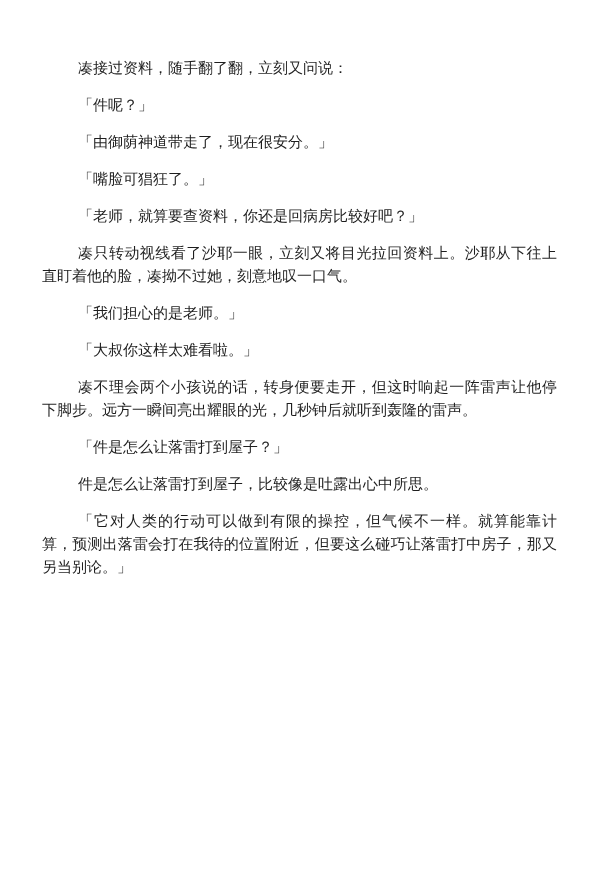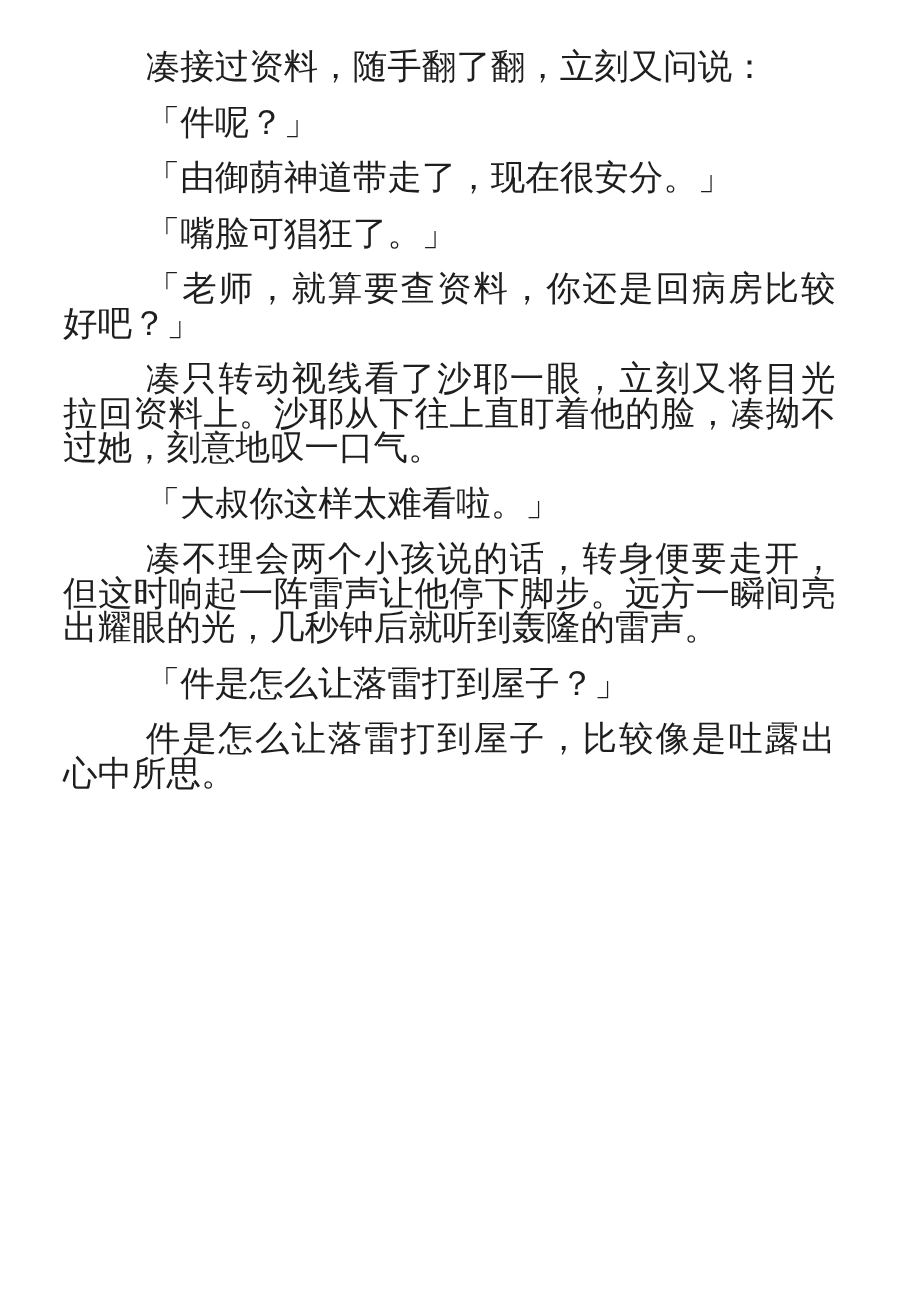--- a/index.html
+++ b/index.html
@@ -10,41 +10,43 @@
   body {
     width: 613px;
     height: 869px;
     background: #ffffff;
     overflow: hidden;
   }
   .page {
     box-sizing: border-box;
     width: 613px;
     height: 869px;
-    padding: 33px 56px 0 42px;
+    padding: 57px 56px 0 42px;
     background: #ffffff;
     font-family: "Liberation Serif", "DejaVu Serif", serif;
-    font-size: 23px;
+    font-size: 15px;
     line-height: 23px;
     color: #1e1e1e;
     text-align: justify;
   }
   .page p {
     margin: 0 0 14px 0;
     text-indent: 2.4em;
     word-break: break-all;
   }
 </style>
 </head>
 <body style="background: rgb(255, 255, 255);">
 
 <main class="page" style="background: rgb(255, 255, 255); color: rgb(30, 30, 30);">
   <p>凑接过资料，随手翻了翻，立刻又问说：</p>
   <p>「件呢？」</p>
   <p>「由御荫神道带走了，现在很安分。」</p>
   <p>「嘴脸可猖狂了。」</p>
   <p>「老师，就算要查资料，你还是回病房比较好吧？」</p>
   <p>凑只转动视线看了沙耶一眼，立刻又将目光拉回资料上。沙耶从下往上直盯着他的脸，凑拗不过她，刻意地叹一口气。</p>
+  <p>「我们担心的是老师。」</p>
   <p>「大叔你这样太难看啦。」</p>
   <p>凑不理会两个小孩说的话，转身便要走开，但这时响起一阵雷声让他停下脚步。远方一瞬间亮出耀眼的光，几秒钟后就听到轰隆的雷声。</p>
   <p>「件是怎么让落雷打到屋子？」</p>
   <p>件是怎么让落雷打到屋子，比较像是吐露出心中所思。</p>
+  <p>「它对人类的行动可以做到有限的操控，但气候不一样。就算能靠计算，预测出落雷会打在我待的位置附近，但要这么碰巧让落雷打中房子，那又另当别论。」</p>
 </main>
 
 </body></html>

